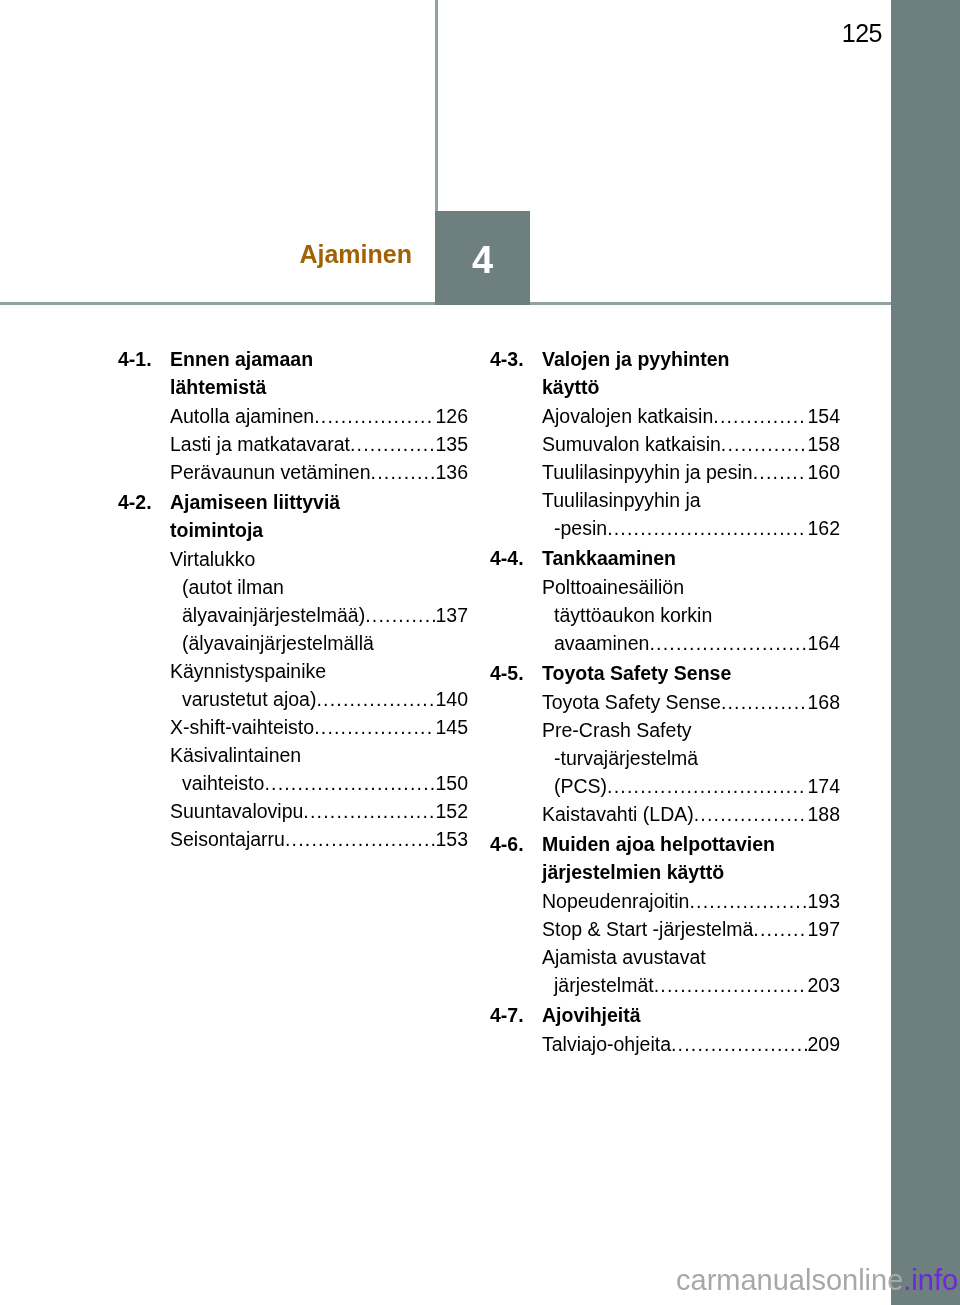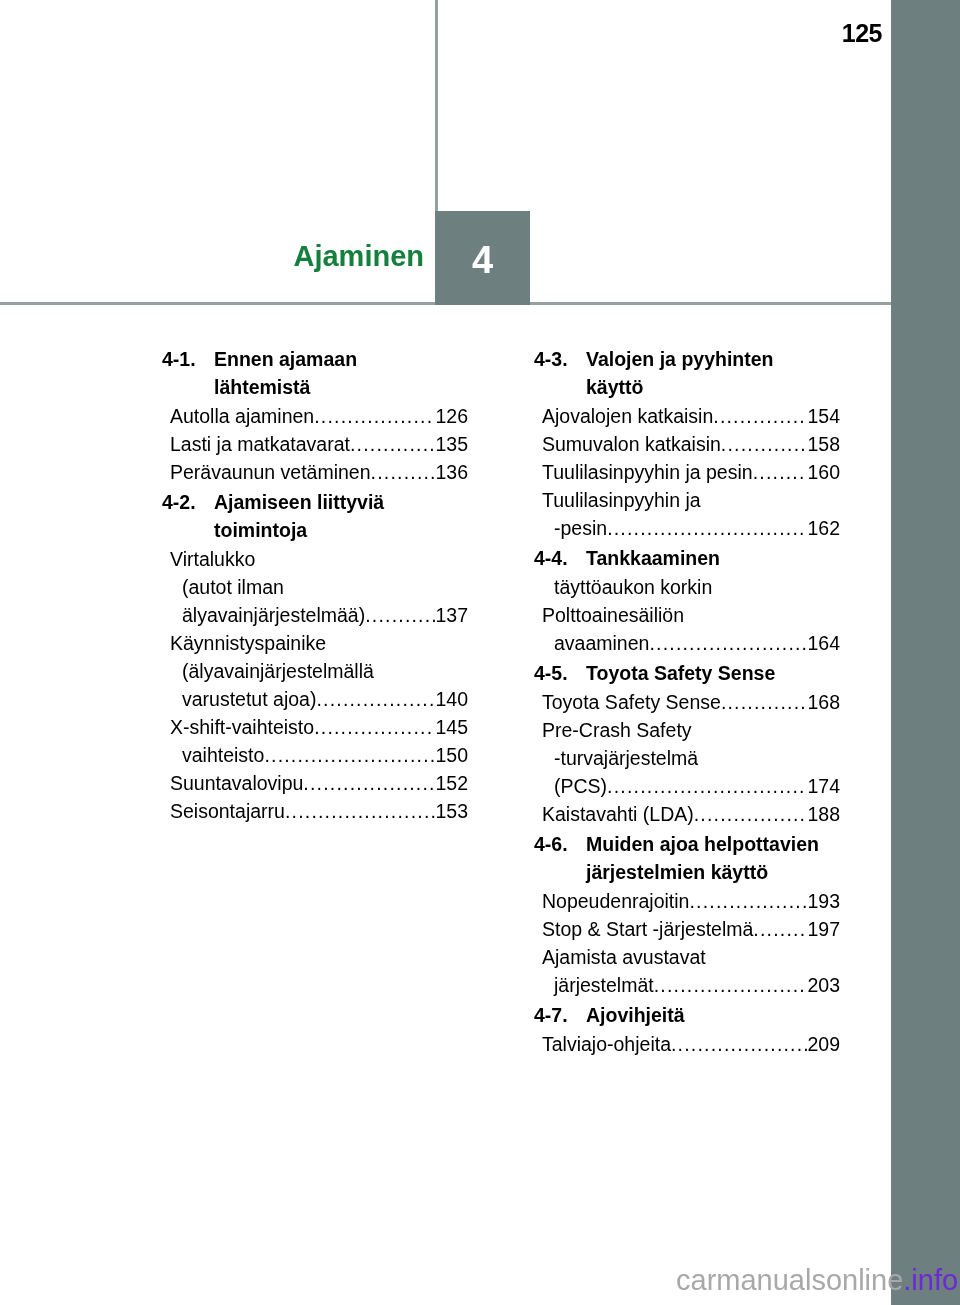--- a/index.html
+++ b/index.html
@@ -61,31 +61,31 @@
     color: #ffffff;
     font-size: 38px;
     font-weight: bold;
     line-height: 38px;
   }
   .page-number {
     position: absolute;
     right: 78px;
     top: 19px;
     font-size: 25px;
-    font-weight: bold;
+    font-weight: normal;
     color: #000000;
     letter-spacing: -0.5px;
   }
   .chapter-title {
     position: absolute;
-    right: 536px;
+    right: 548px;
     top: 240px;
-    font-size: 29px;
+    font-size: 25px;
     font-weight: bold;
-    color: #15803d;
+    color: #a16207;
     white-space: nowrap;
   }
   .watermark {
     position: absolute;
     left: 676px;
     top: 1264px;
     font-size: 29px;
     color: #a8a8a8;
     letter-spacing: 0px;
     white-space: nowrap;
@@ -115,21 +115,20 @@
     display: flex;
     align-items: flex-start;
     font-size: 19.5px;
     font-weight: bold;
     color: #000;
     line-height: 28px;
   }
   .sect-num {
     flex: 0 0 auto;
     width: 52px;
-    margin-left: 44px;
   }
   .sect-name {
     flex: 1 1 auto;
     white-space: pre-line;
   }
 
   .entries {
     margin-top: 1px;
     padding-left: 52px;
   }
@@ -227,36 +226,37 @@
             <div class="entry">
               <div class="plain-line">Virtalukko</div>
               <div class="plain-line indent">(autot ilman</div>
               <div class="entry-line wrap-line">
                 <span class="entry-text">älyavainjärjestelmää)</span>
                 <span class="leader">........................................................................................................................</span>
                 <span class="entry-page">137</span>
               </div>
             </div>
             <div class="entry">
+              <div class="plain-line indent">(älyavainjärjestelmällä</div>
               <div class="plain-line">Käynnistyspainike</div>
-              <div class="plain-line indent">(älyavainjärjestelmällä</div>
               <div class="entry-line wrap-line">
                 <span class="entry-text">varustetut ajoa)</span>
                 <span class="leader">........................................................................................................................</span>
                 <span class="entry-page">140</span>
               </div>
             </div>
             <div class="entry">
               <div class="entry-line">
                 <span class="entry-text">X-shift-vaihteisto</span>
                 <span class="leader">........................................................................................................................</span>
                 <span class="entry-page">145</span>
               </div>
             </div>
             <div class="entry">
+              <div class="plain-line">Käsivalintainen</div>
               <div class="entry-line wrap-line">
                 <span class="entry-text">vaihteisto</span>
                 <span class="leader">........................................................................................................................</span>
                 <span class="entry-page">150</span>
               </div>
             </div>
             <div class="entry">
               <div class="entry-line">
                 <span class="entry-text">Suuntavalovipu</span>
                 <span class="leader">........................................................................................................................</span>
@@ -312,22 +312,22 @@
             </div>
           </div>
         </div>
         <div class="sect">
           <div class="sect-head">
             <span class="sect-num">4-4.</span>
             <span class="sect-name">Tankkaaminen</span>
           </div>
           <div class="entries">
             <div class="entry">
+              <div class="plain-line">Polttoainesäiliön</div>
               <div class="plain-line indent">täyttöaukon korkin</div>
-              <div class="plain-line">Polttoainesäiliön</div>
               <div class="entry-line wrap-line">
                 <span class="entry-text">avaaminen</span>
                 <span class="leader">........................................................................................................................</span>
                 <span class="entry-page">164</span>
               </div>
             </div>
           </div>
         </div>
         <div class="sect">
           <div class="sect-head">

